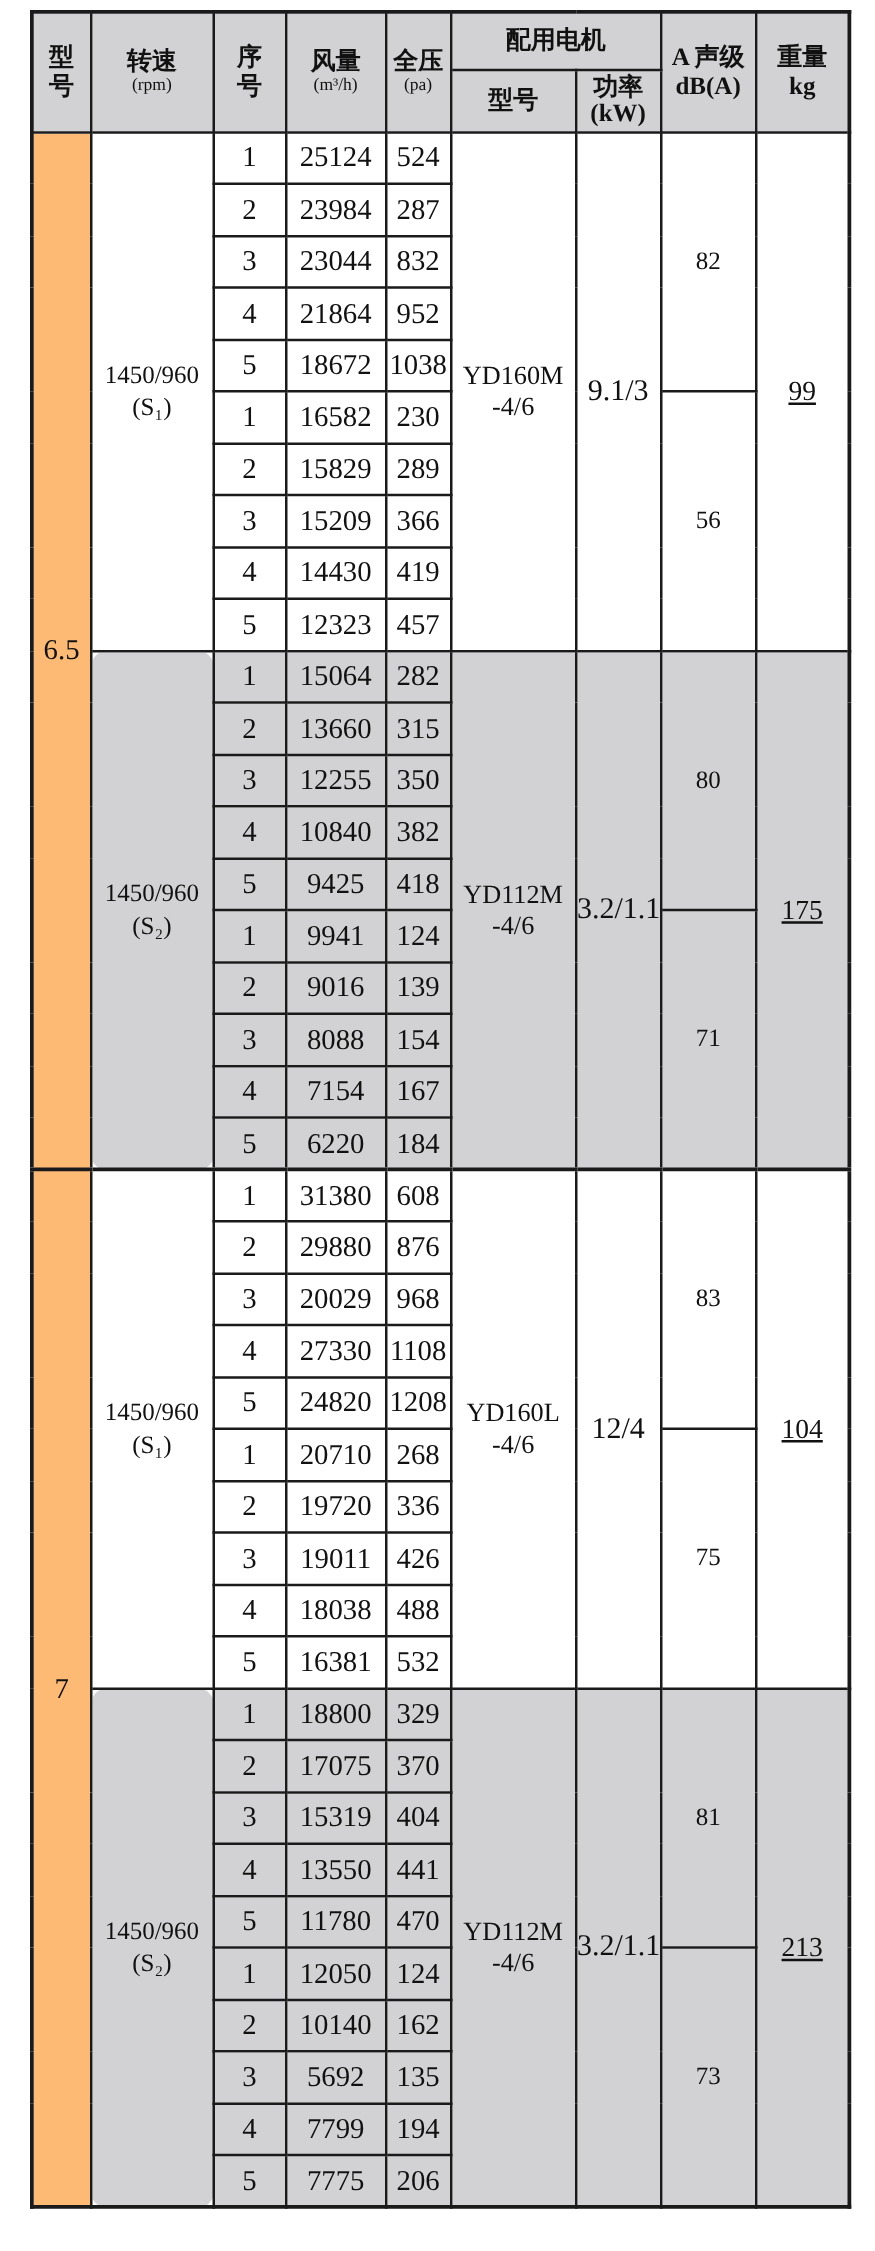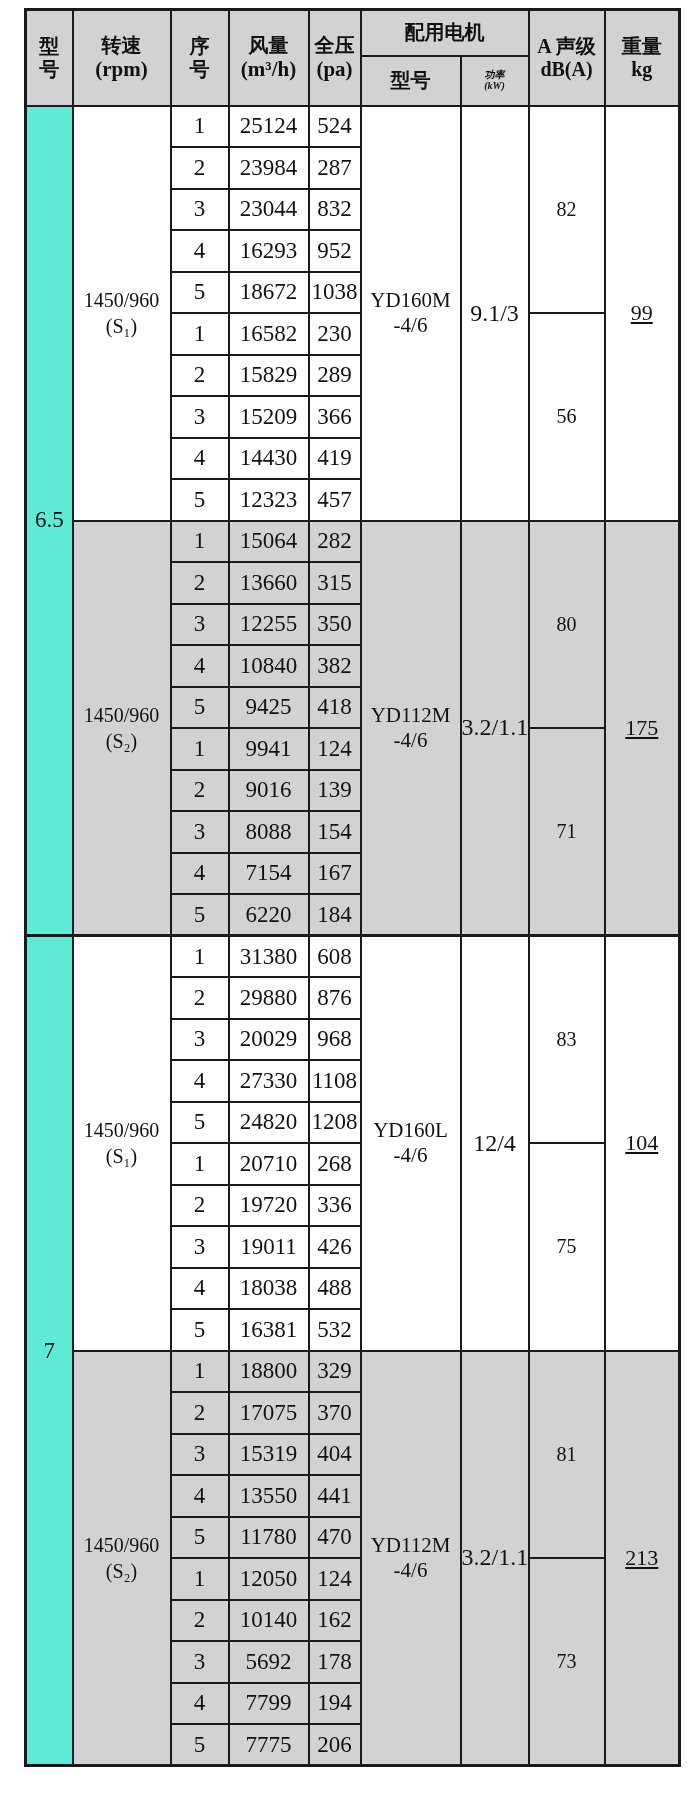--- a/index.html
+++ b/index.html
@@ -39,27 +39,27 @@
     overflow: hidden;
   }
   thead th {
     background: #d2d2d4;
     font-weight: bold;
     font-size: 20px;
     line-height: 1.15;
   }
   thead tr.h1 { height: 46px; }
   thead tr.h2 { height: 50px; }
-  thead .unit { font-size: 21px; font-weight: bold; }
-  thead .small-two-line { font-size: 10px; line-height: 1.05; font-style: italic; }
+  thead .unit { font-size: 14px; font-weight: normal; }
+  thead .small-two-line { font-size: 20px; line-height: 1.05; }
   tbody tr { height: 41.5px; }
   td { font-size: 23px; background: #ffffff; }
   td.sh { background: #d2d2d4; }
-  td.model-cell { font-size: 23px; background: #5eead4; }
-  td.speed-cell { font-size: 20px; line-height: 1.3; }
+  td.model-cell { font-size: 23px; background: #fdba74; }
+  td.speed-cell { font-size: 20px; line-height: 1.3; border-radius: 12px; }
   td.motor-cell { font-size: 21px; line-height: 1.2; }
   td.power-cell { font-size: 24px; }
   td.noise-cell { font-size: 20px; }
   td.weight-cell { font-size: 22px; text-decoration: underline; }
   tr.group-sep td { border-top: 3px solid #1a1a1a; }
 </style>
 </head>
 <body>
 
 <div class="page">
@@ -138,21 +138,21 @@
           <td class="flow-cell">23984</td>
           <td class="press-cell">287</td>
         </tr>
         <tr>
           <td class="idx-cell">3</td>
           <td class="flow-cell">23044</td>
           <td class="press-cell">832</td>
         </tr>
         <tr>
           <td class="idx-cell">4</td>
-          <td class="flow-cell">16293</td>
+          <td class="flow-cell">21864</td>
           <td class="press-cell">952</td>
         </tr>
         <tr>
           <td class="idx-cell">5</td>
           <td class="flow-cell">18672</td>
           <td class="press-cell">1038</td>
         </tr>
         <tr>
           <td class="idx-cell">1</td>
           <td class="flow-cell">16582</td>
@@ -347,21 +347,21 @@
           <td rowspan="5" class="noise-cell sh">73</td>
         </tr>
         <tr>
           <td class="idx-cell sh">2</td>
           <td class="flow-cell sh">10140</td>
           <td class="press-cell sh">162</td>
         </tr>
         <tr>
           <td class="idx-cell sh">3</td>
           <td class="flow-cell sh">5692</td>
-          <td class="press-cell sh">178</td>
+          <td class="press-cell sh">135</td>
         </tr>
         <tr>
           <td class="idx-cell sh">4</td>
           <td class="flow-cell sh">7799</td>
           <td class="press-cell sh">194</td>
         </tr>
         <tr>
           <td class="idx-cell sh">5</td>
           <td class="flow-cell sh">7775</td>
           <td class="press-cell sh">206</td>

